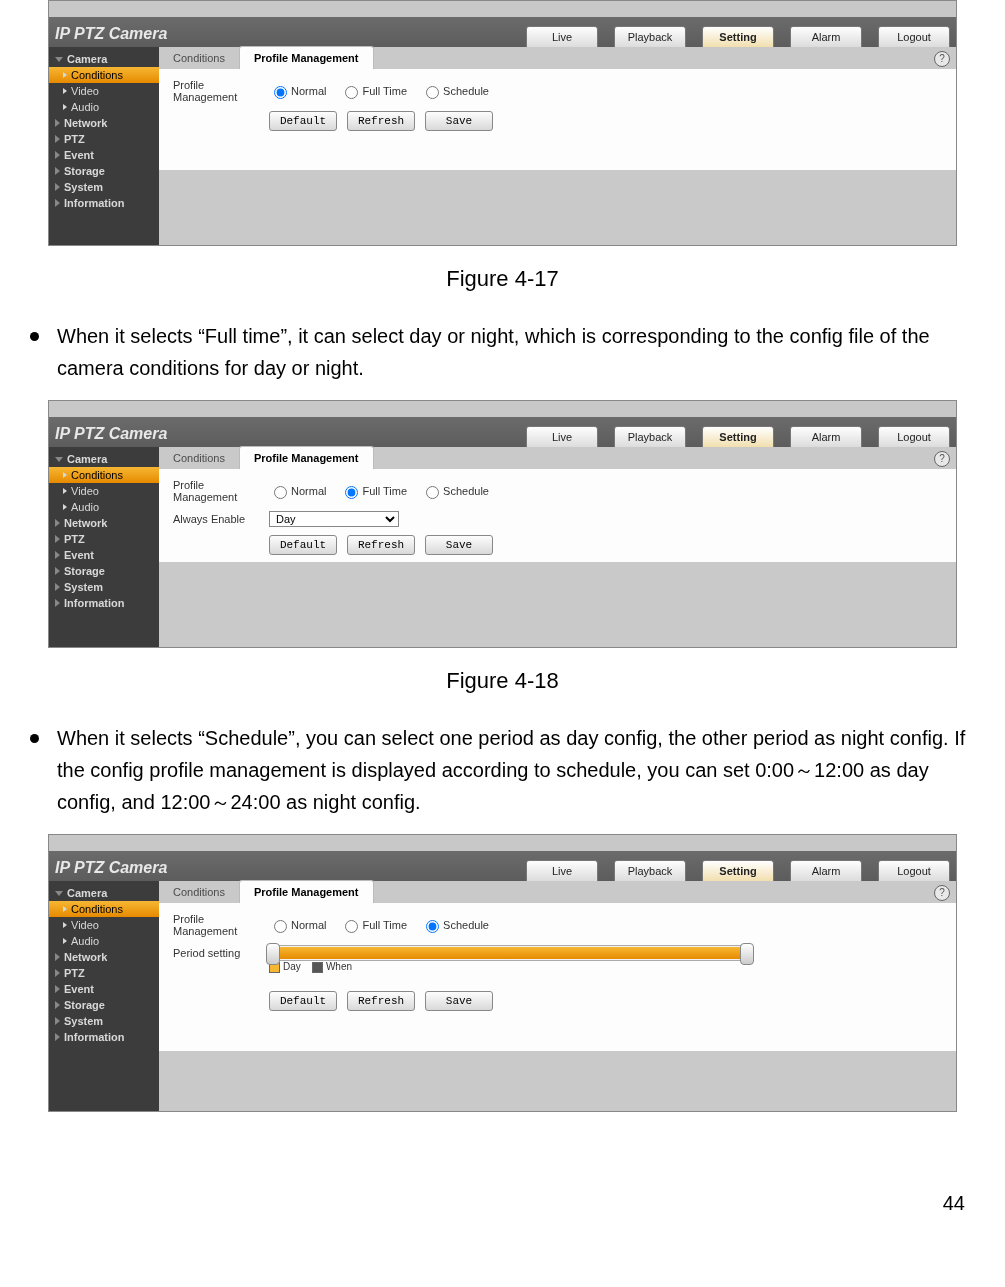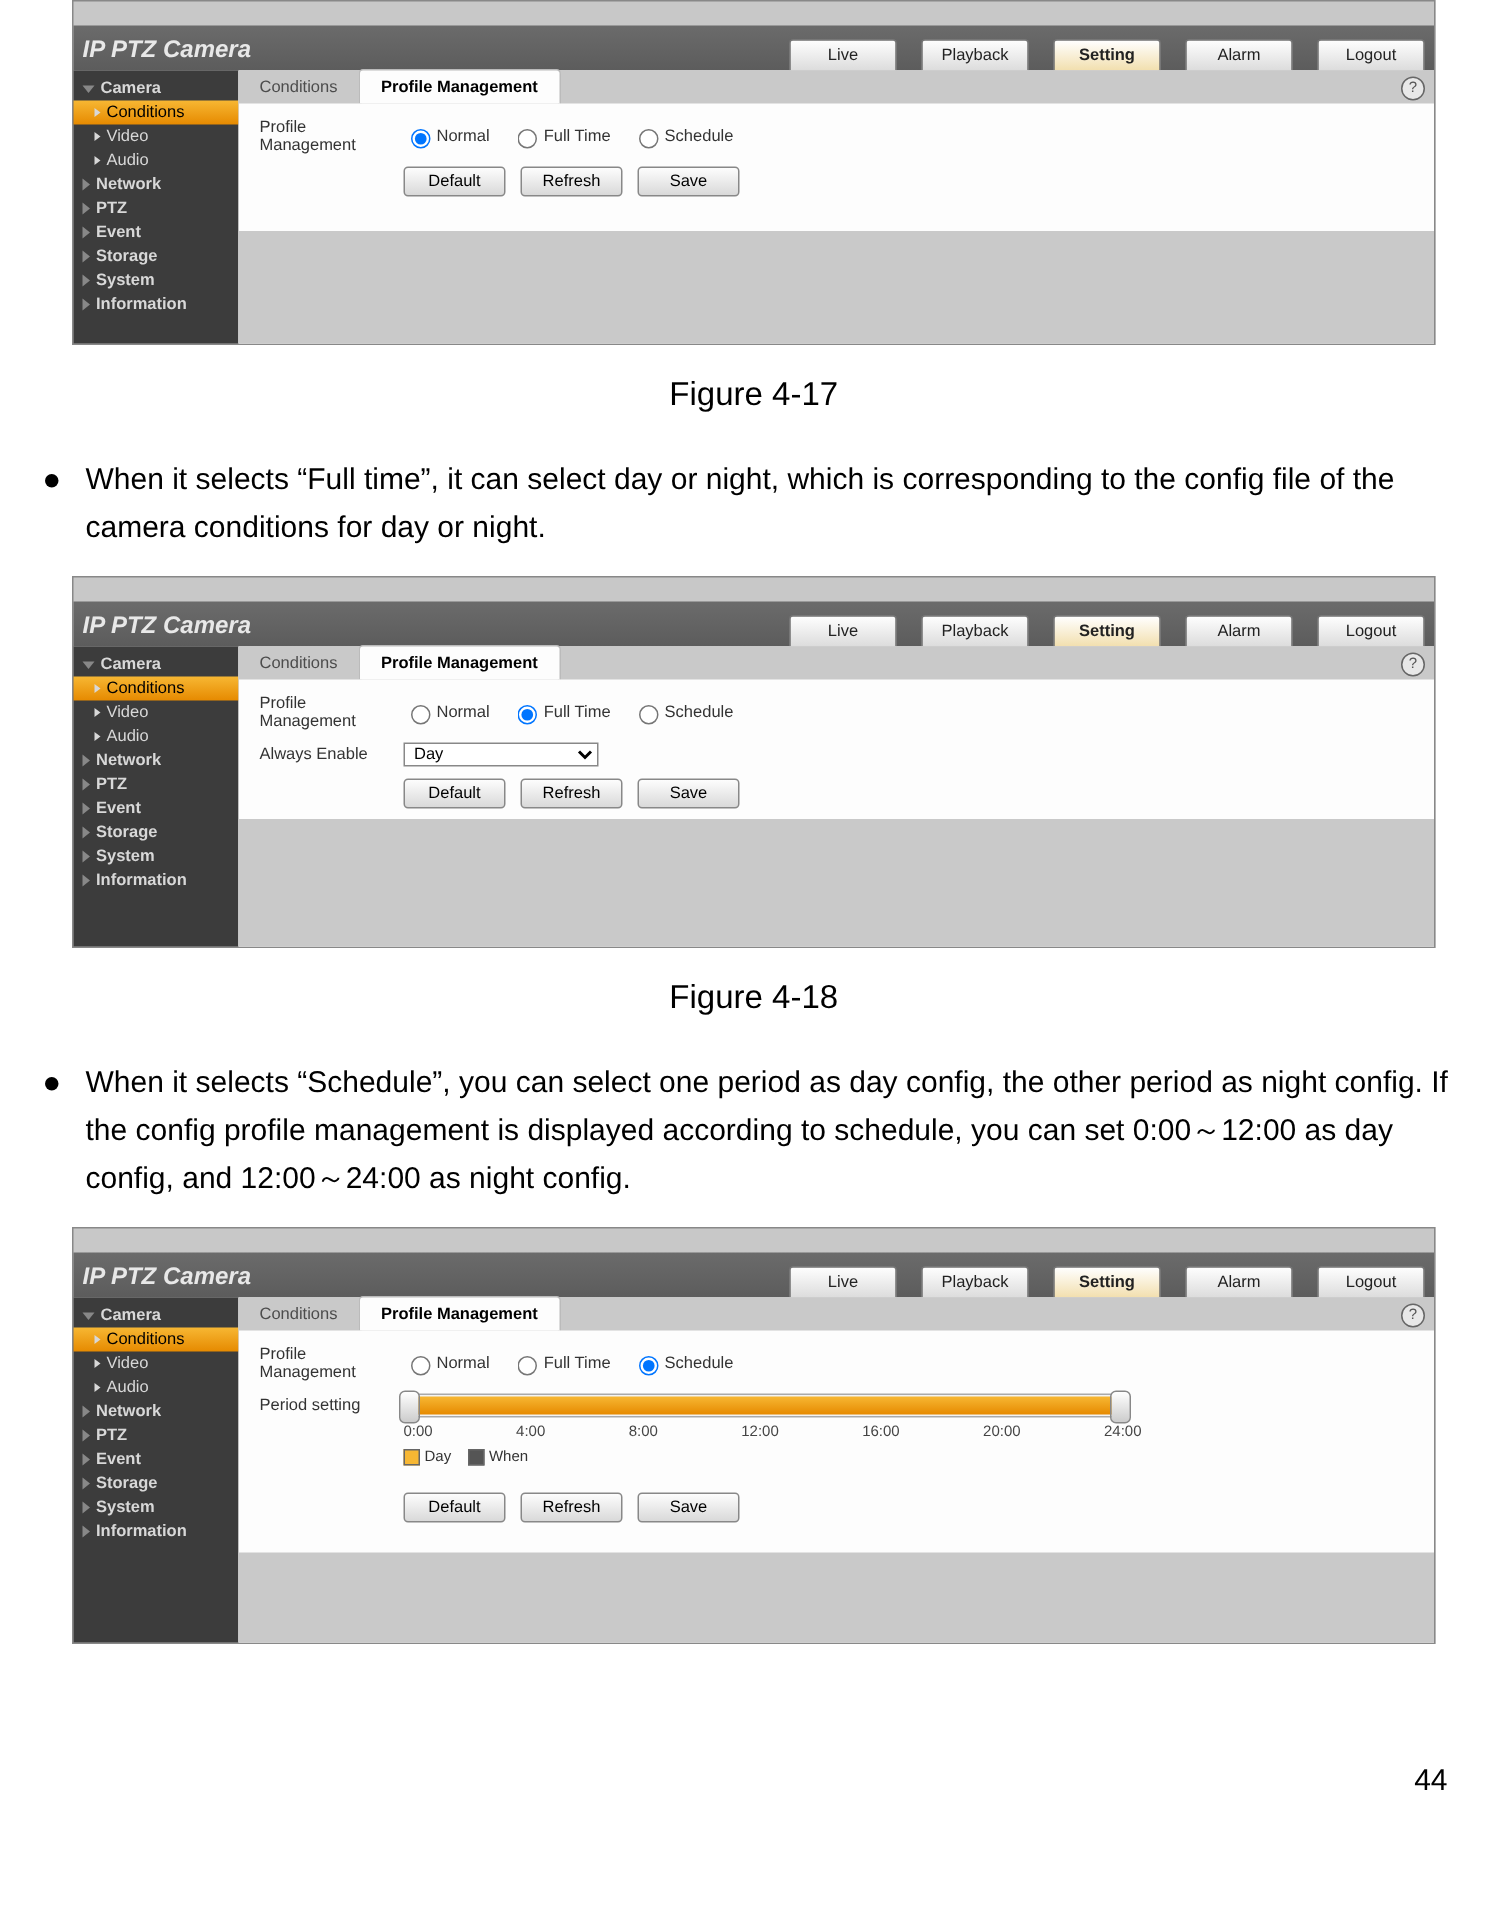--- a/index.html
+++ b/index.html
@@ -12,42 +12,42 @@
   .pagenum{text-align:right;font-size:20px;margin:80px 40px 0 0;}
   
   .shot{margin:0 48px;border:1px solid #888;background:#c8c8c8;font-size:12px;color:#222;}
   .shot .hdr{display:flex;align-items:flex-end;justify-content:space-between;background:linear-gradient(#6b6b6b,#5c5c5c);height:30px;padding:0 6px;margin-top:16px;}
   .hdr-title{font-style:italic;font-weight:bold;color:#e8e8e8;font-size:16px;padding-bottom:4px;}
   .hdr-tabs{display:flex;gap:16px;padding-bottom:0;}
   .hdr-tab{width:70px;height:20px;line-height:20px;text-align:center;font-size:11px;background:linear-gradient(#fefefe,#dcdcdc);border:1px solid #777;border-bottom:none;border-radius:3px 3px 0 0;}
   .hdr-tab.active{font-weight:bold;background:linear-gradient(#fff,#f2dfae);}
   .shot .body{display:flex;align-items:stretch;}
   
-  .sidebar{width:110px;background:#3c3c3c;color:#d8d8d8;font-size:11px;padding:4px 0 18px 0;}
+  .sidebar{width:110px;background:#3c3c3c;color:#d8d8d8;font-size:11px;padding:4px 0 34px 0;}
   .side-item{display:flex;align-items:center;height:16px;padding:0 6px;font-weight:bold;cursor:default;}
   .side-sub{display:flex;align-items:center;height:16px;padding-left:14px;font-weight:normal;}
   .side-sub.sel{background:linear-gradient(#f7b733,#e68a00);color:#000;margin:0;}
   .tri::before{content:"";display:inline-block;border-style:solid;border-width:4px 0 4px 5px;border-color:transparent transparent transparent #888;margin-right:4px;}
   .tri.open::before{border-width:5px 4px 0 4px;border-color:#888 transparent transparent transparent;}
   .car::before{content:"";display:inline-block;border-style:solid;border-width:3px 0 3px 4px;border-color:transparent transparent transparent #d8d8d8;margin-right:4px;}
   
   .main{flex:1;background:#fdfdfd;position:relative;min-height:170px;}
   .main-grey{background:#c9c9c9;position:absolute;left:0;right:0;bottom:0;}
   .subtabs{display:flex;align-items:flex-end;background:#c9c9c9;height:22px;font-size:11px;}
   .subtab{padding:0 14px;height:22px;line-height:22px;color:#4c4c4c;cursor:pointer;}
   .subtab.active{font-weight:bold;background:#fdfdfd;border:1px solid #bbb;border-bottom:none;border-radius:3px 3px 0 0;color:#000;}
   .help{position:absolute;right:6px;top:4px;width:14px;height:14px;border:1px solid #666;border-radius:50%;font-size:10px;line-height:14px;text-align:center;color:#555;background:#e8e8e8;}
   .form{padding:10px 14px 14px 14px;font-size:11px;color:#333;}
   .form-row{display:flex;align-items:center;margin-bottom:8px;}
   .form-lbl{width:96px;flex:0 0 auto;}
   .radio{display:inline-flex;align-items:center;margin-right:14px;}
   .radio input{margin-right:4px;}
   .sel-box{width:130px;height:16px;border:1px solid #888;font-size:11px;padding:0 2px;background:#fff;}
   .btnrow{display:flex;gap:10px;margin-top:6px;margin-left:96px;}
-  .btn{width:68px;height:20px;font-size:11px;background:linear-gradient(#fdfdfd,#d9d9d9);border:1px solid #888;border-radius:3px;cursor:pointer;}
+  .btn{width:68px;height:20px;font-size:11px;background:linear-gradient(#fdfdfd,#d9d9d9);border:1px solid #888;border-radius:3px;cursor:pointer;font-family:Liberation Mono, monospace;}
   
   .sched{margin-left:96px;}
   .track{position:relative;height:14px;border:1px solid #aaa;border-radius:3px;background:#f3f3f3;width:480px;}
   .track-fill{position:absolute;left:6px;right:6px;top:1px;bottom:1px;background:linear-gradient(#f7b733,#e68a00);border-radius:2px;}
   .handle{position:absolute;top:-3px;width:12px;height:20px;border:1px solid #888;border-radius:4px;background:linear-gradient(#fff,#ccc);}
   .ticks{display:flex;justify-content:space-between;width:492px;font-size:10px;color:#444;margin:4px 0 6px 0;}
   .legend{font-size:10px;color:#333;margin-bottom:10px;}
   .sw{display:inline-block;width:9px;height:9px;border:1px solid #666;vertical-align:middle;margin-right:3px;}
   .sw.day{background:#f7b733;}
   .sw.night{background:#555;}
@@ -293,29 +293,20 @@
               </label>
         </div>
         <div class="form-row" style="align-items:flex-start;">
           <div class="form-lbl" style="padding-top:2px">Period setting</div>
           <div class="sched" style="margin-left:0">
             <div class="track">
               <div class="track-fill"></div>
               <div class="handle" style="left:-4px"></div>
               <div class="handle" style="right:-4px"></div>
             </div>
-            <div class="ticks">
-              <span>0:00</span>
-              <span>4:00</span>
-              <span>8:00</span>
-              <span>12:00</span>
-              <span>16:00</span>
-              <span>20:00</span>
-              <span>24:00</span>
-            </div>
             <div class="legend">
               <span class="sw day"></span><span>Day</span>
               &nbsp;&nbsp;
               <span class="sw night"></span><span>When</span>
             </div>
           </div>
         </div>
         <div class="btnrow">
           <button class="btn">Default</button>
           <button class="btn">Refresh</button>

